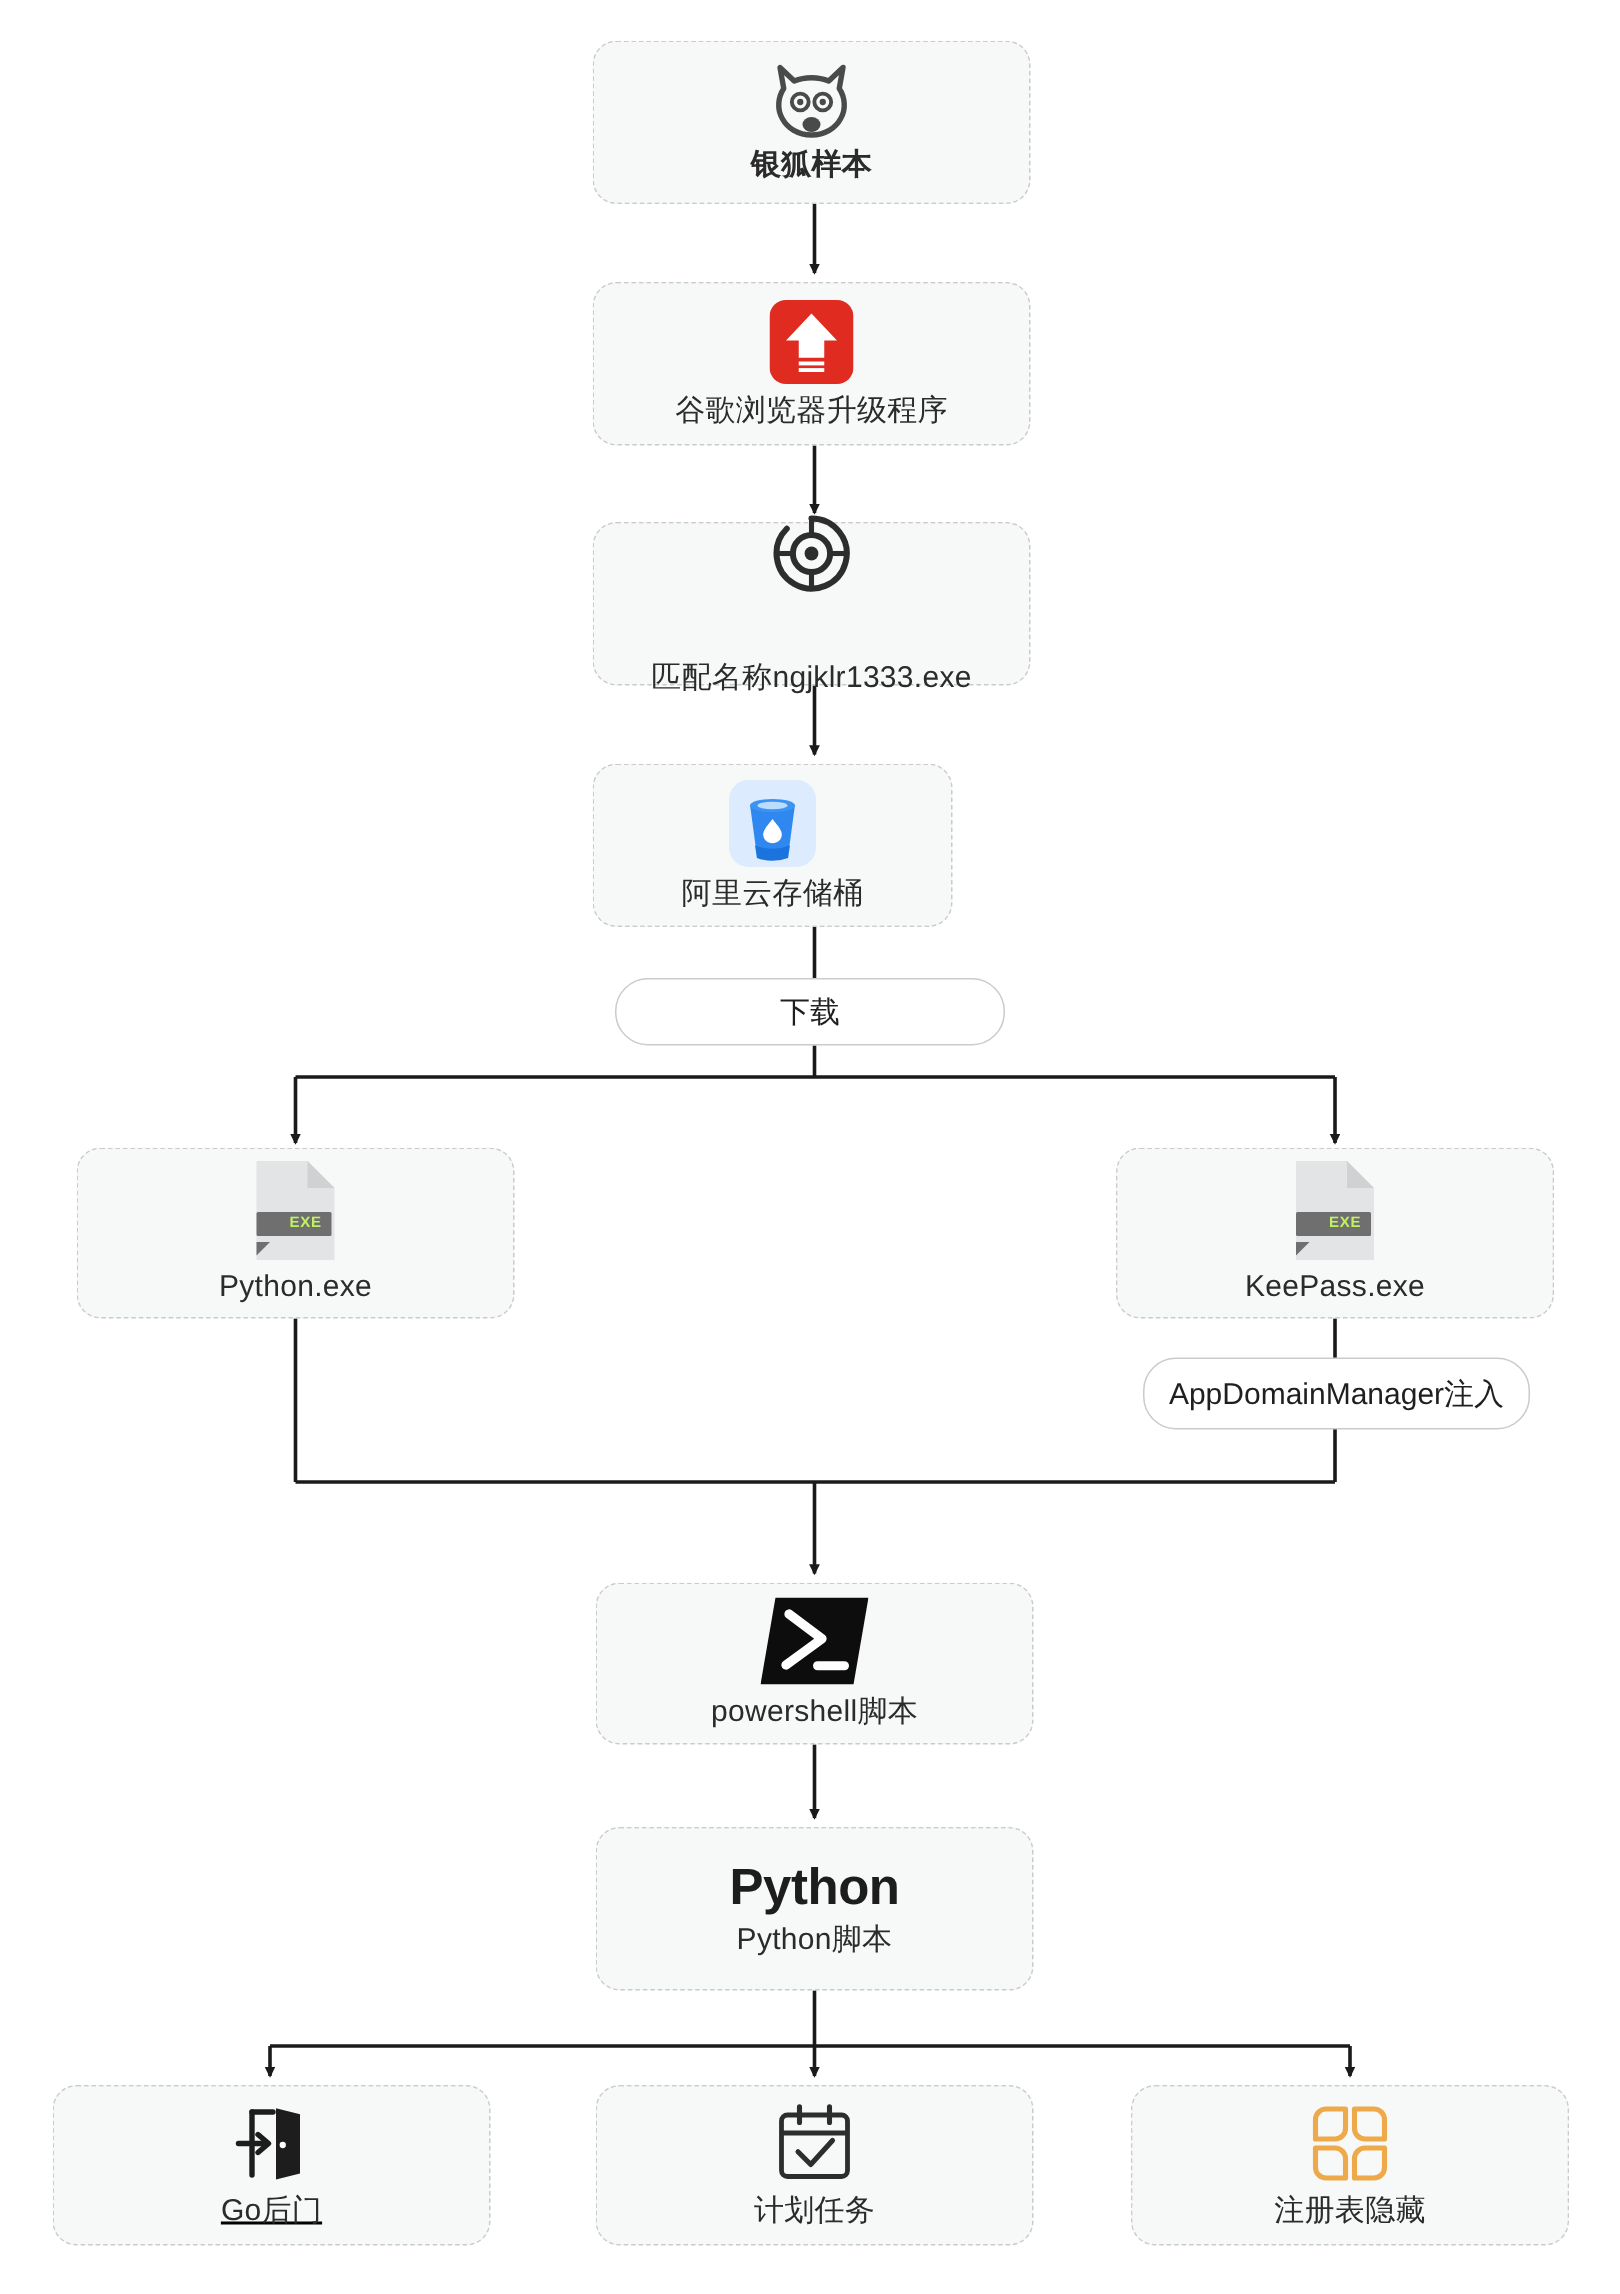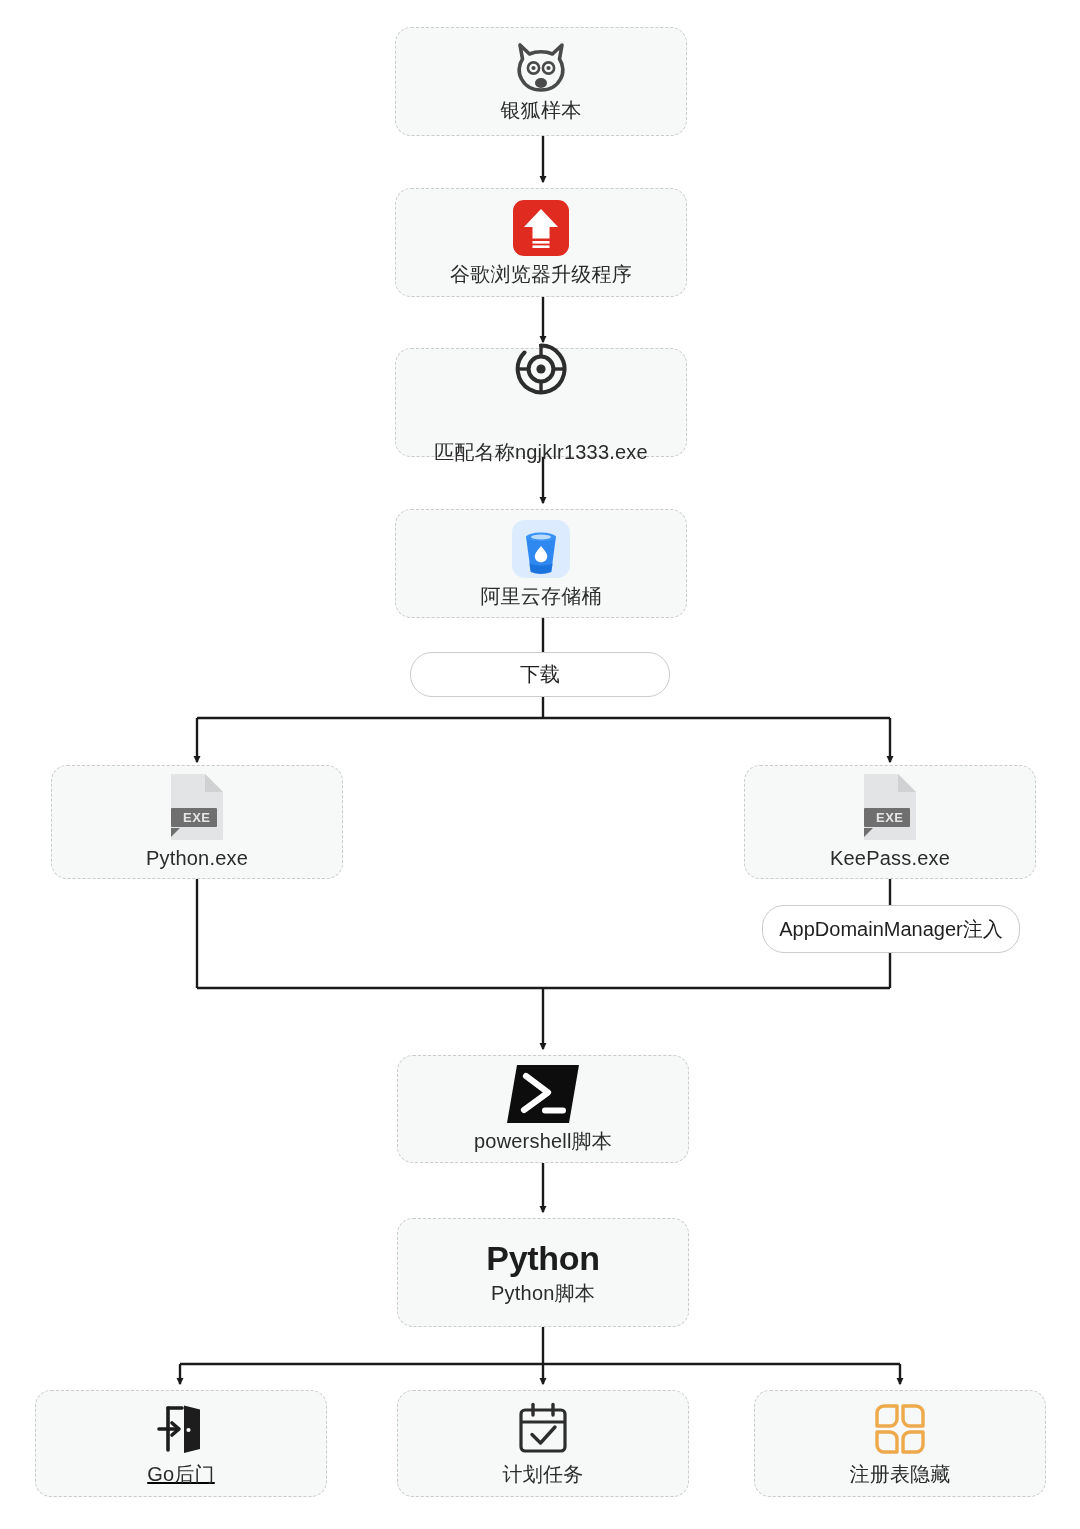--- a/index.html
+++ b/index.html
@@ -78,25 +78,25 @@
     line-height: 1;
   }
 
   
   .exe-icon { position: relative; width: 56px; height: 66px; }
   .exe-tag {
     position: absolute;
     left: 2px;
     top: 34px;
     background: #6f6f6f;
-    color: #e5e5e5;
-    font-size: 13px;
+    color: #bef264;
+    font-size: 10px;
     font-weight: 700;
     letter-spacing: .5px;
-    padding: 3px 6px 3px 12px;
+    padding: 3px 6px 3px 22px;
     line-height: 1;
     border-radius: 1px;
   }
   .exe-tag-notch {
     position: absolute;
     left: 2px;
     top: 54px;
     width: 0; height: 0;
     border-left: 9px solid #6f6f6f;
     border-bottom: 9px solid transparent;
@@ -137,21 +137,21 @@
       <line x1="543" y1="1163" x2="543" y2="1212" marker-end="url(#arrow)"></line>
 
       <line x1="543" y1="1327" x2="543" y2="1364"></line>
       <line x1="180" y1="1364" x2="900" y2="1364"></line>
       <line x1="180" y1="1364" x2="180" y2="1384" marker-end="url(#arrow)"></line>
       <line x1="543" y1="1364" x2="543" y2="1384" marker-end="url(#arrow)"></line>
       <line x1="900" y1="1364" x2="900" y2="1384" marker-end="url(#arrow)"></line>
     </g>
   </svg>
 
-  <div class="node" style="left:395px; top:27px; width:292px; height:109px;">
+  <div class="node" style="left:395px; top:27px; width:292px; height:109px;font-weight:bold;">
     <div class="icon-wrap">
       <svg width="54" height="50" viewBox="0 0 54 50" xmlns="http://www.w3.org/2000/svg">
         <path d="M6 3 L8.5 17 C4.5 23 4 31 7.5 37 C11 43.5 18 48 27 48
                  C36 48 43 43.5 46.5 37 C50 31 49.5 23 45.5 17 L48 3
                  L38.5 12 C35 10.5 31 9.8 27 9.8 C23 9.8 19 10.5 15.5 12 Z" fill="none" stroke="#4a4a4a" stroke-width="3.6" stroke-linejoin="round"></path>
         <circle cx="19.5" cy="26" r="5.6" fill="none" stroke="#4a4a4a" stroke-width="2.6"></circle>
         <circle cx="34.5" cy="26" r="5.6" fill="none" stroke="#4a4a4a" stroke-width="2.6"></circle>
         <circle cx="19.5" cy="26" r="2.1" fill="#4a4a4a"></circle>
         <circle cx="34.5" cy="26" r="2.1" fill="#4a4a4a"></circle>
         <ellipse cx="27" cy="41" rx="6" ry="5" fill="#4a4a4a"></ellipse>
@@ -180,21 +180,21 @@
         <circle cx="27" cy="27" r="4.6" fill="#2d2d2d"></circle>
         <line x1="27" y1="2" x2="27" y2="15.5" stroke="#2d2d2d" stroke-width="3.4"></line>
         <line x1="27" y1="38.5" x2="27" y2="52" stroke="#2d2d2d" stroke-width="3.4"></line>
         <line x1="2" y1="27" x2="15.5" y2="27" stroke="#2d2d2d" stroke-width="3.4"></line>
         <line x1="38.5" y1="27" x2="52" y2="27" stroke="#2d2d2d" stroke-width="3.4"></line>
       </svg>
     </div>
     <div class="node-label">匹配名称ngjklr1333.exe</div>
   </div>
 
-  <div class="node" style="left:395px; top:509px; width:292px; height:109px;">
+  <div class="node" style="left:395px; top:509px; width:240px; height:109px;">
     <div class="icon-wrap">
       <svg width="58" height="58" viewBox="0 0 58 58" xmlns="http://www.w3.org/2000/svg">
         <rect x="0" y="0" width="58" height="58" rx="13" fill="#dcebfd"></rect>
         <path d="M14 16.5 L44 16.5 L40 46 Q29 50.5 18 46 Z" fill="#2f88f0"></path>
         <ellipse cx="29" cy="17" rx="15" ry="4.4" fill="#3d93f4"></ellipse>
         <ellipse cx="29" cy="17" rx="10" ry="2.5" fill="#bcdcfd"></ellipse>
         <path d="M29 26 C33.5 31.5 35.2 34 35.2 36.4 C35.2 39.8 32.4 42.2 29 42.2
                  C25.6 42.2 22.8 39.8 22.8 36.4 C22.8 34 24.5 31.5 29 26 Z" fill="#ffffff"></path>
         <path d="M17.4 43.6 Q29 48 40.6 43.6 L39.4 52 Q29 55.8 18.6 52 Z" fill="#1b74dd"></path>
       </svg>

